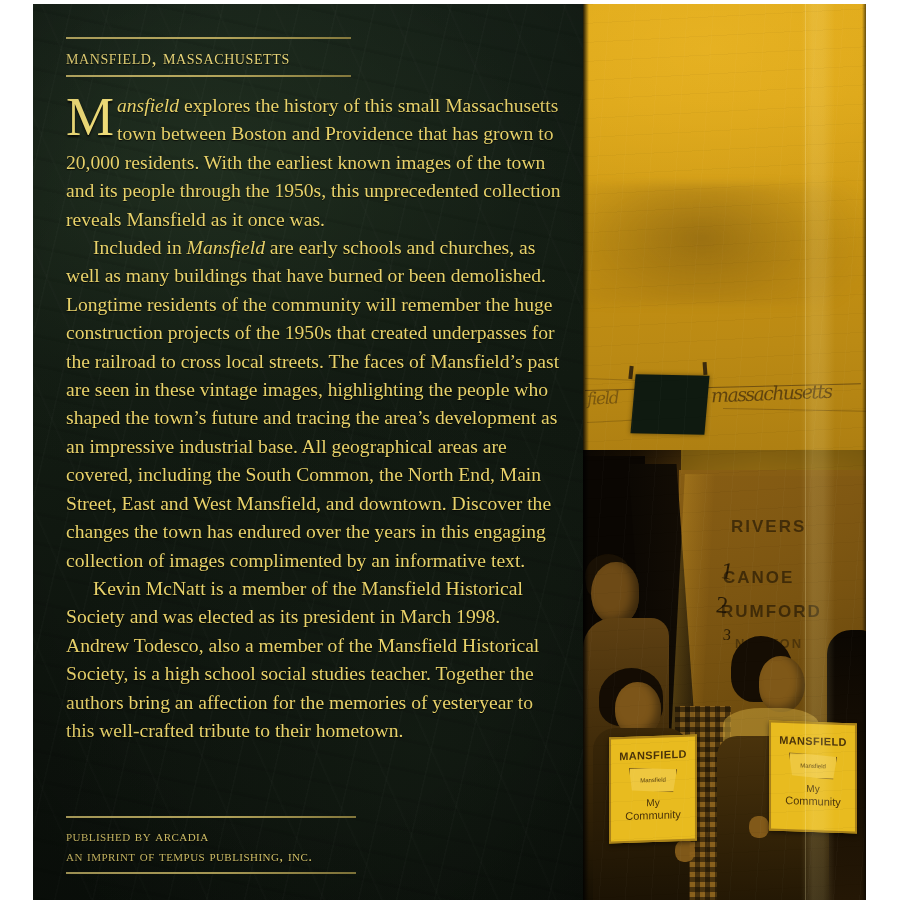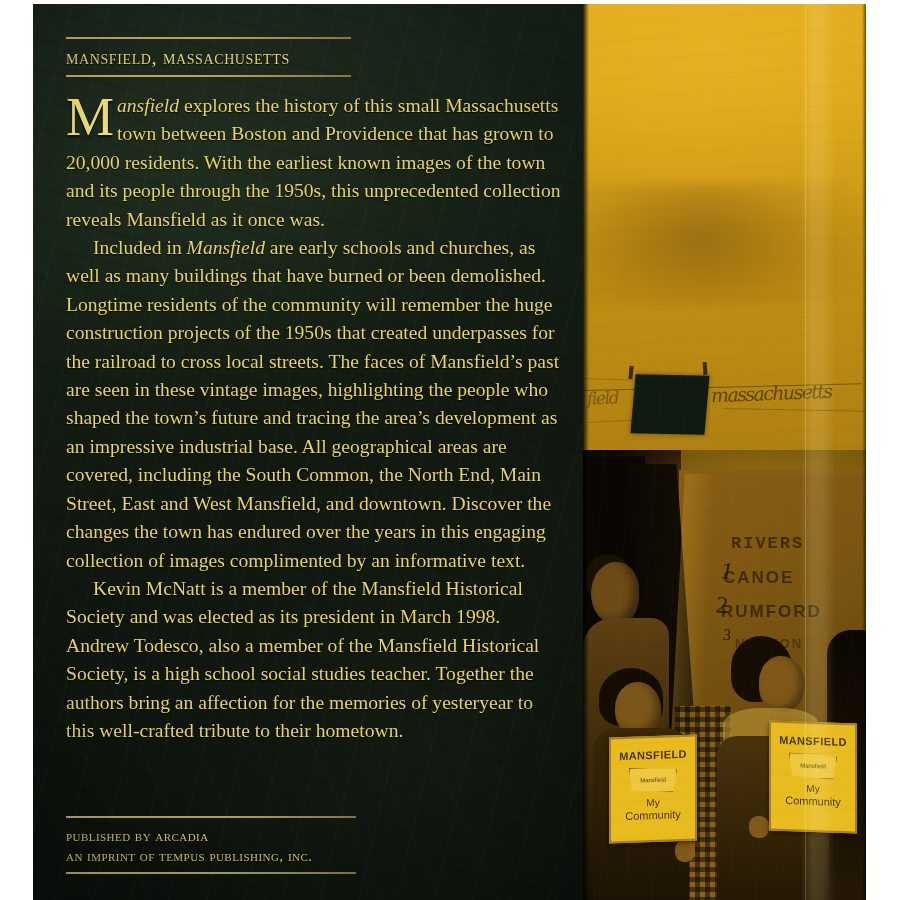--- a/index.html
+++ b/index.html
@@ -285,21 +285,21 @@
   }
   .wall-word {
     position: absolute;
     font-family: "Liberation Sans", sans-serif;
     font-weight: bold;
     color: rgba(28,18,4,0.62);
     letter-spacing: 2px;
     font-size: 17px;
     white-space: nowrap;
   }
-  .wall-word.w1 { left: 148px; top: 84px; font-family: Liberation Mono, monospace; }
+  .wall-word.w1 { left: 148px; top: 67px; }
   .wall-word.w2 { left: 140px; top: 118px; }
   .wall-word.w3 { left: 138px; top: 152px; }
   .wall-word.w4 { left: 152px; top: 186px; font-size: 13px; opacity: .7; }
   .wall-num {
     position: absolute;
     font-family: "Liberation Serif", serif;
     color: rgba(20,12,3,0.80);
     white-space: nowrap;
   }
   .wall-num.n1 { left: 138px; top: 108px; font-size: 24px; transform: rotate(10deg); }

